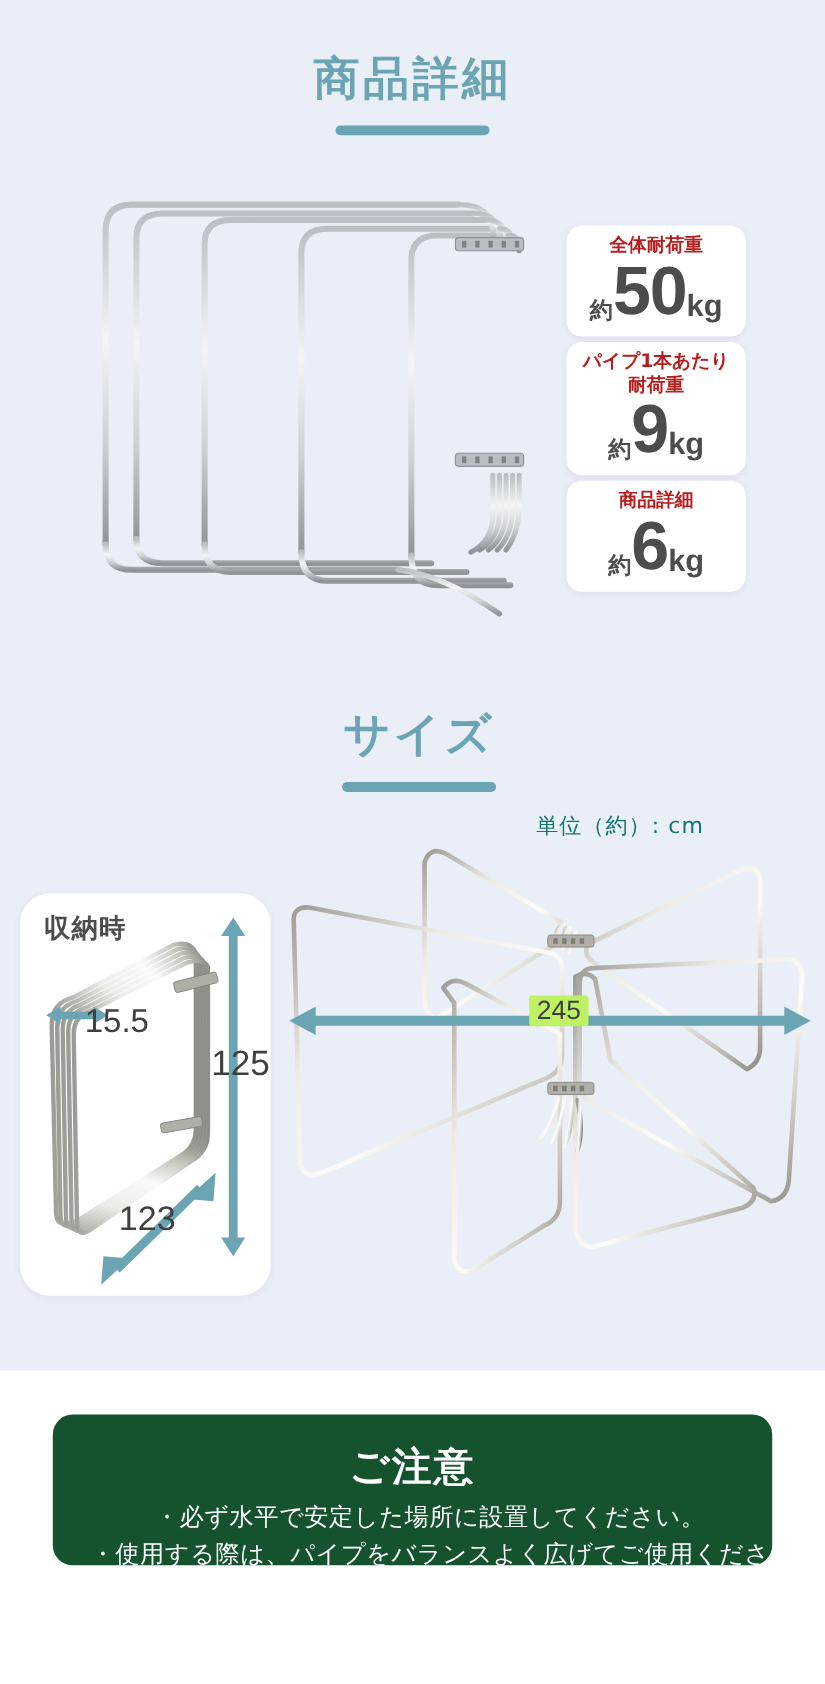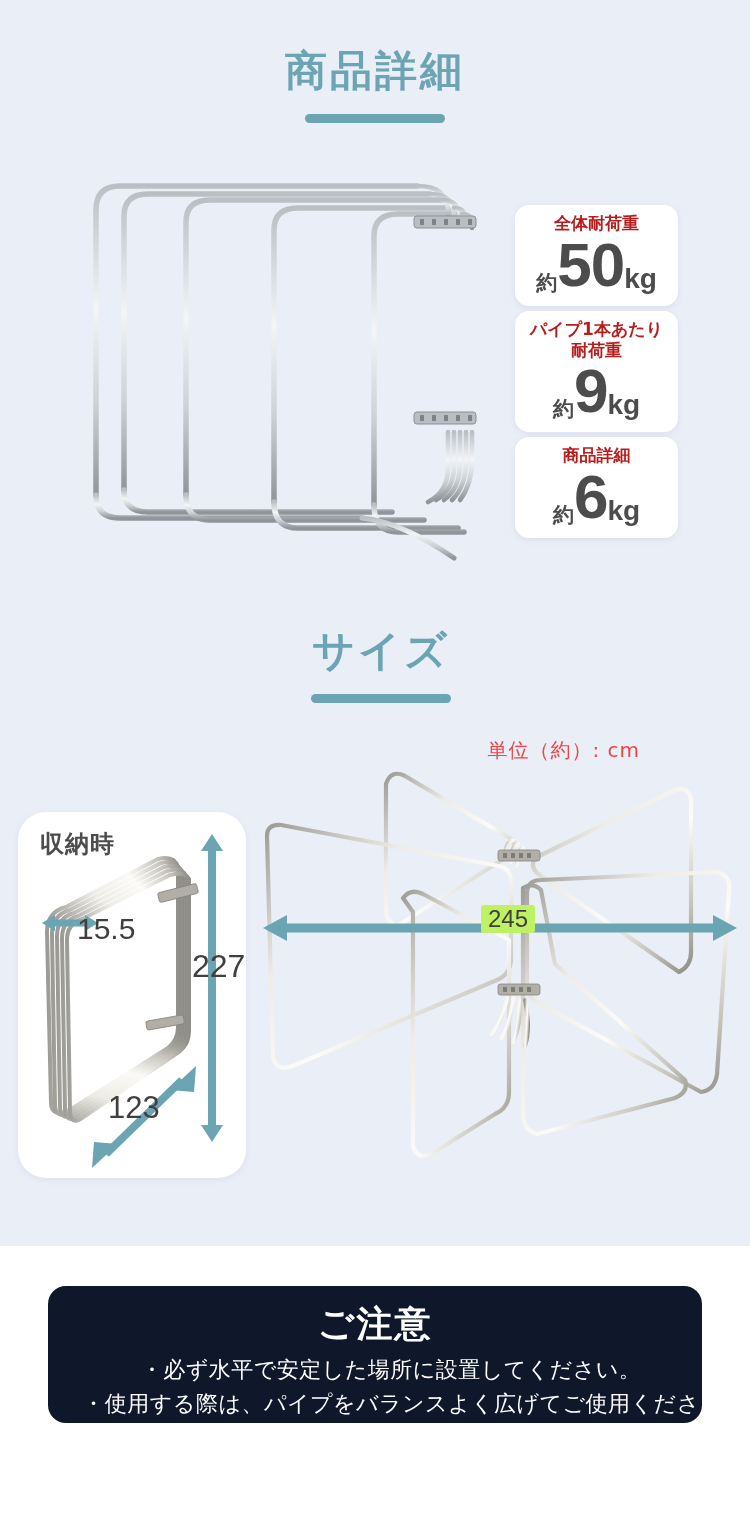--- a/index.html
+++ b/index.html
@@ -105,21 +105,21 @@
   #spec-card-0 { top: 205px; }
   #spec-card-1 { top: 311px; }
   #spec-card-2 { top: 437px; }
 
   
   .unit-note {
     position: absolute;
     right: 20px;
     top: 737px;
     font-size: 20px;
-    color: #ef4444;
+    color: #0f766e;
     letter-spacing: 1px;
     font-family: "DejaVu Sans", "Liberation Sans", sans-serif;
   }
 
   
   .storage-card {
     position: absolute;
     left: 18px;
     top: 812px;
     width: 228px;
@@ -167,24 +167,24 @@
     background: #bef264; padding: 0 7px; border-radius: 3px;
   }
 
   
   .notice-box {
     position: absolute;
     left: 48px;
     top: 1286px;
     width: 654px;
     height: 137px;
-    background: #0f172a;
+    background: #14532d;
     border-radius: 18px;
     text-align: center;
-    padding-top: 16px;
+    padding-top: 26px;
   }
   .notice-title {
     font-size: 36px;
     font-weight: bold;
     color: #ffffff;
     letter-spacing: 2px;
     line-height: 1.2;
     font-family: "DejaVu Sans", "Liberation Sans", sans-serif;
   }
   .notice-list {
@@ -300,21 +300,21 @@
     </div>
   </div>
 
   <div class="spec-card" id="spec-card-2">
     <div class="label">商品詳細</div>
     <div class="value">
       <span class="approx">約</span><span class="num">6</span><span class="unit">kg</span>
     </div>
   </div>
 
-  <div class="section-head" style="top:628px;padding-left:12px;">
+  <div class="section-head" style="top:645px;padding-left:12px;">
     <div class="section-title">サイズ</div>
     <div class="section-rule"></div>
   </div>
 
   <div class="unit-note">単位（約）: cm</div>
 
   <div class="storage-card">
     <div class="storage-label">収納時</div>
 
     <svg width="228" height="366" viewBox="0 0 228 366">
@@ -358,21 +358,21 @@
 
     
     <svg style="position:absolute;left:66px;top:250px;" width="120" height="110">
       <line x1="22" y1="92" x2="98" y2="18" stroke="#6ba5b4" stroke-width="8"></line>
       <polygon points="8,106 10,80 34,82" fill="#6ba5b4"></polygon>
       <polygon points="112,4 110,30 86,28" fill="#6ba5b4"></polygon>
     </svg>
   </div>
 
   <div class="dim" id="dim-depth">15.5</div>
-  <div class="dim" id="dim-height">227</div>
+  <div class="dim" id="dim-height">125</div>
   <div class="dim" id="dim-width-stored">123</div>
 
   <svg class="spread-wrap" viewBox="0 0 490 420">
     <defs>
       <linearGradient id="steel3" x1="0" y1="0" x2="1" y2="1">
         <stop offset="0%" stop-color="#9c9b95"></stop>
         <stop offset="32%" stop-color="#efece6"></stop>
         <stop offset="58%" stop-color="#fdfbf8"></stop>
         <stop offset="82%" stop-color="#c4c2ba"></stop>
         <stop offset="100%" stop-color="#8d8c86"></stop>

